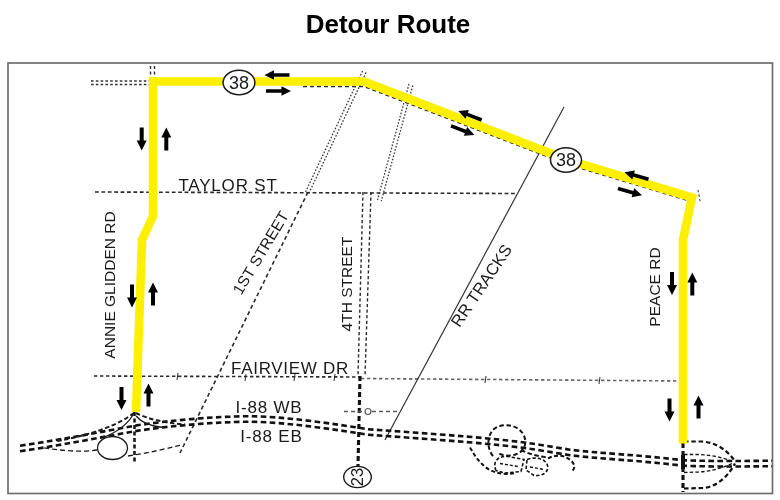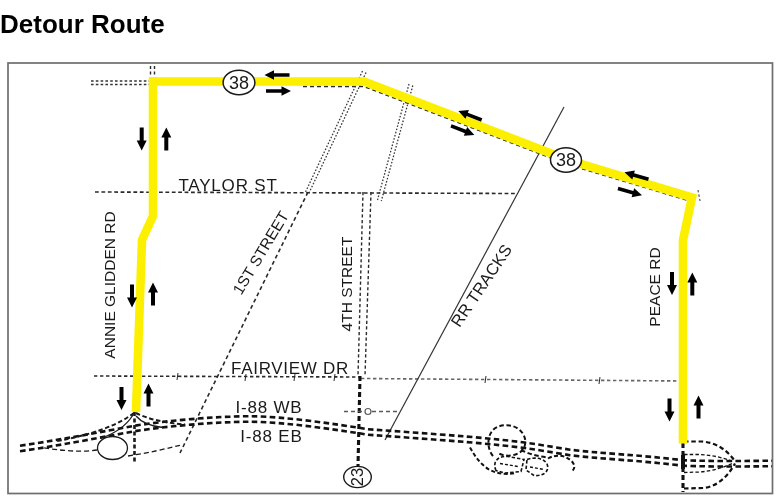--- a/index.html
+++ b/index.html
@@ -1,17 +1,17 @@
 <!DOCTYPE html>
 <html><head>
 <meta charset="utf-8">
 <style>
   html,body{margin:0;padding:0;background:#ffffff;width:780px;height:500px;overflow:hidden;}
   body{font-family:"Liberation Sans",sans-serif;}
-  #title{position:absolute;left:0;top:9px;width:776px;font-weight:bold;font-size:26px;color:#000;}
+  #title{position:absolute;left:0;top:9px;width:776px;text-align:center;font-weight:bold;font-size:26px;color:#000;}
 </style>
 </head>
 <body>
 
 <div id="title">Detour Route</div>
 
 <svg width="780" height="500" viewBox="0 0 780 500" style="position:absolute;left:0;top:0" xmlns="http://www.w3.org/2000/svg">
 <defs>
 
   <path id="arrL" d="M-12.5,0 L-3,-4.7 L-3,-1.8 L12.5,-1.8 L12.5,1.8 L-3,1.8 L-3,4.7 Z" fill="#000"></path>

